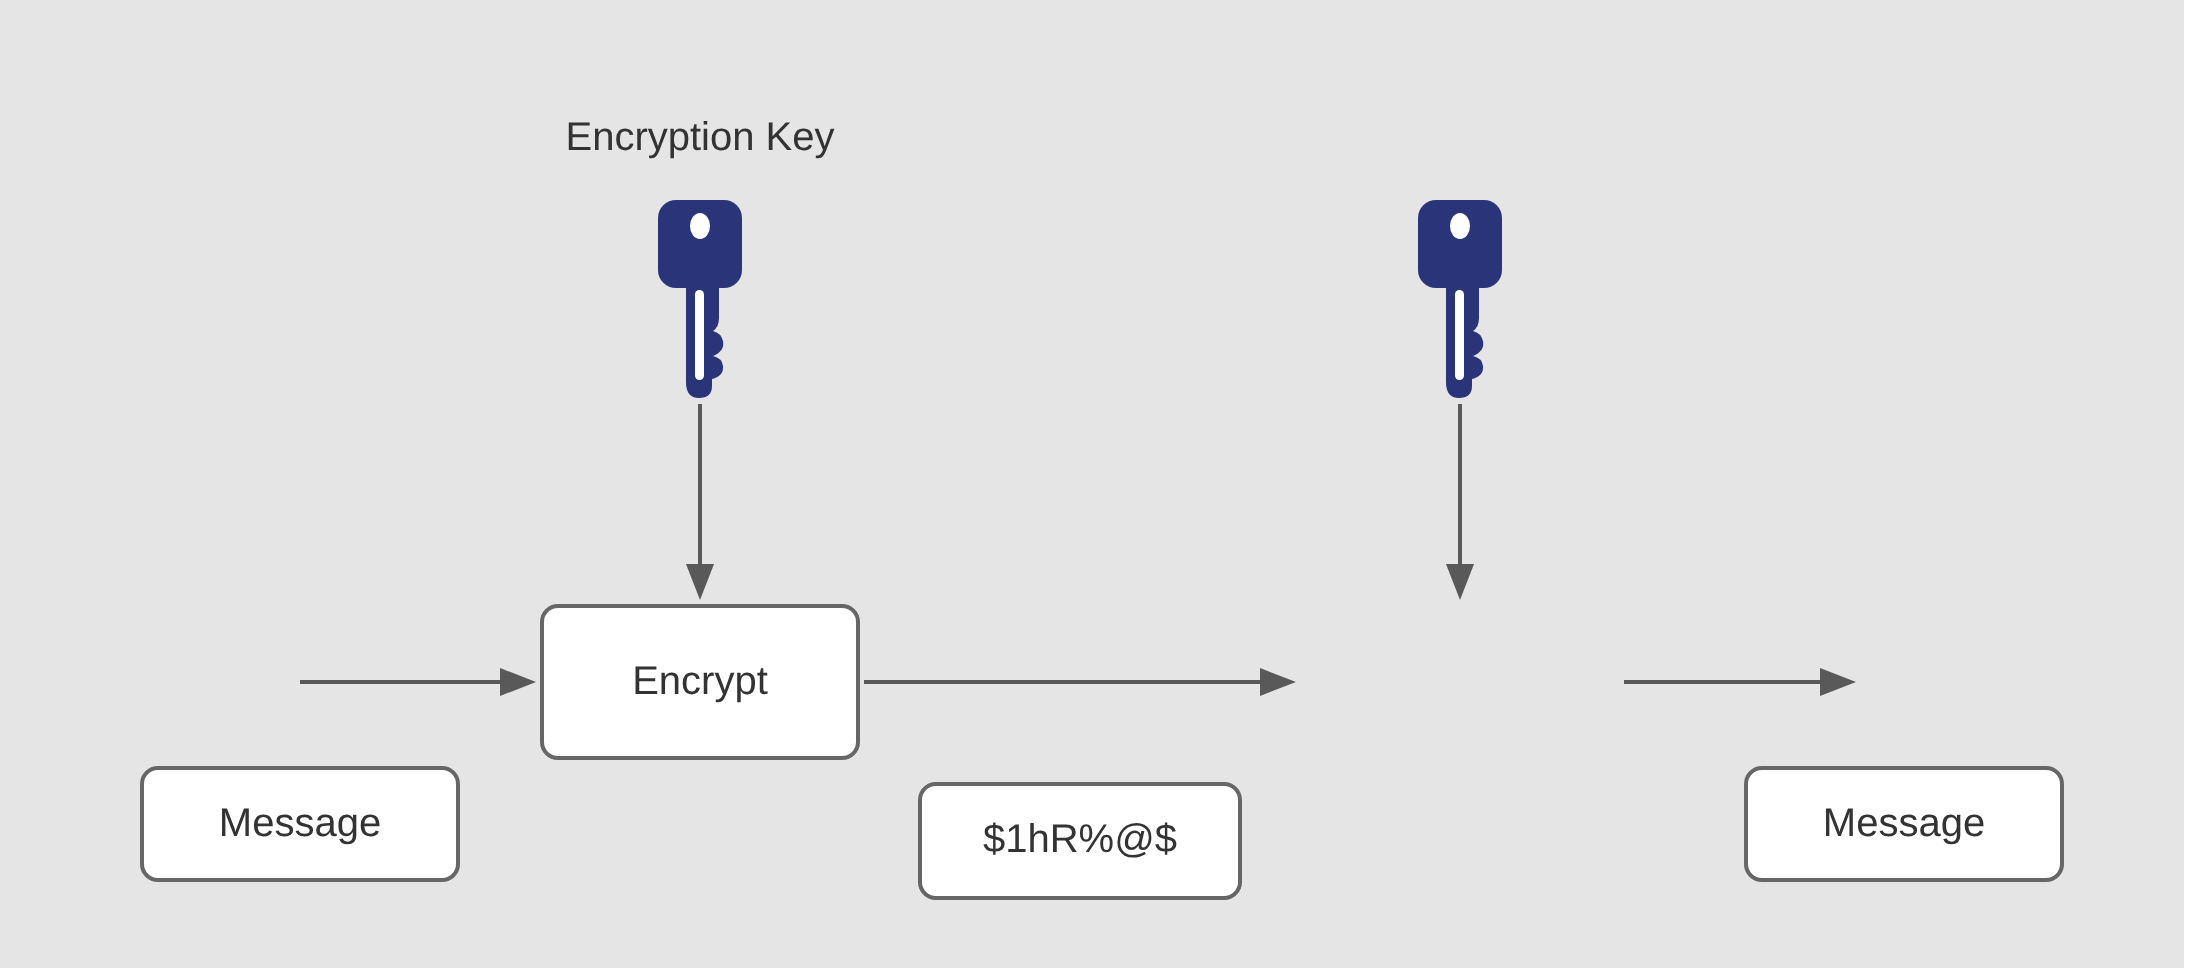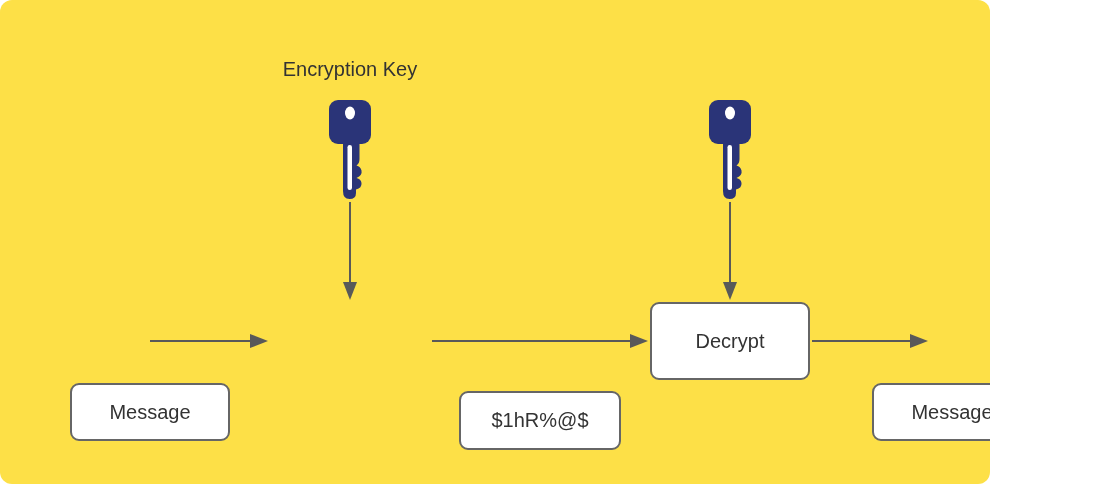--- a/index.html
+++ b/index.html
@@ -2,25 +2,24 @@
 <html><head>
 <meta charset="utf-8">
 <style>
   html, body { margin: 0; padding: 0; }
   body {
     font-family: "Liberation Sans", sans-serif;
     background: #ffffff;
   }
   .canvas {
     position: relative;
-    width: 990px;
+    width: 1092px;
     height: 484px;
-    background: #fde047;
+    background: #e5e5e5;
     overflow: hidden;
-    border-radius: 12px;
   }
   .svg-layer {
     position: absolute;
     left: 0; top: 0;
     width: 1100px; height: 484px;
   }
   .key-label {
     position: absolute;
     width: 220px;
     top: 56px;
@@ -104,22 +103,22 @@
       <line class="arrow-line" x1="432" y1="341" x2="632" y2="341"></line>
       <polygon class="arrow-head" points="648,341 630,334 630,348"></polygon>
     </g>
 
     <g>
       <line class="arrow-line" x1="812" y1="341" x2="912" y2="341"></line>
       <polygon class="arrow-head" points="928,341 910,334 910,348"></polygon>
     </g>
   </svg>
 
+  <div class="node" id="node-encrypt">Encrypt</div>
 
-  <div class="node" id="node-decrypt">Decrypt</div>
 
   <div class="node" id="node-message-input">Message</div>
 
   <div class="node" id="node-ciphertext">$1hR%@$</div>
 
   <div class="node" id="node-message-output">Message</div>
 
 </div>
 
 </body></html>

